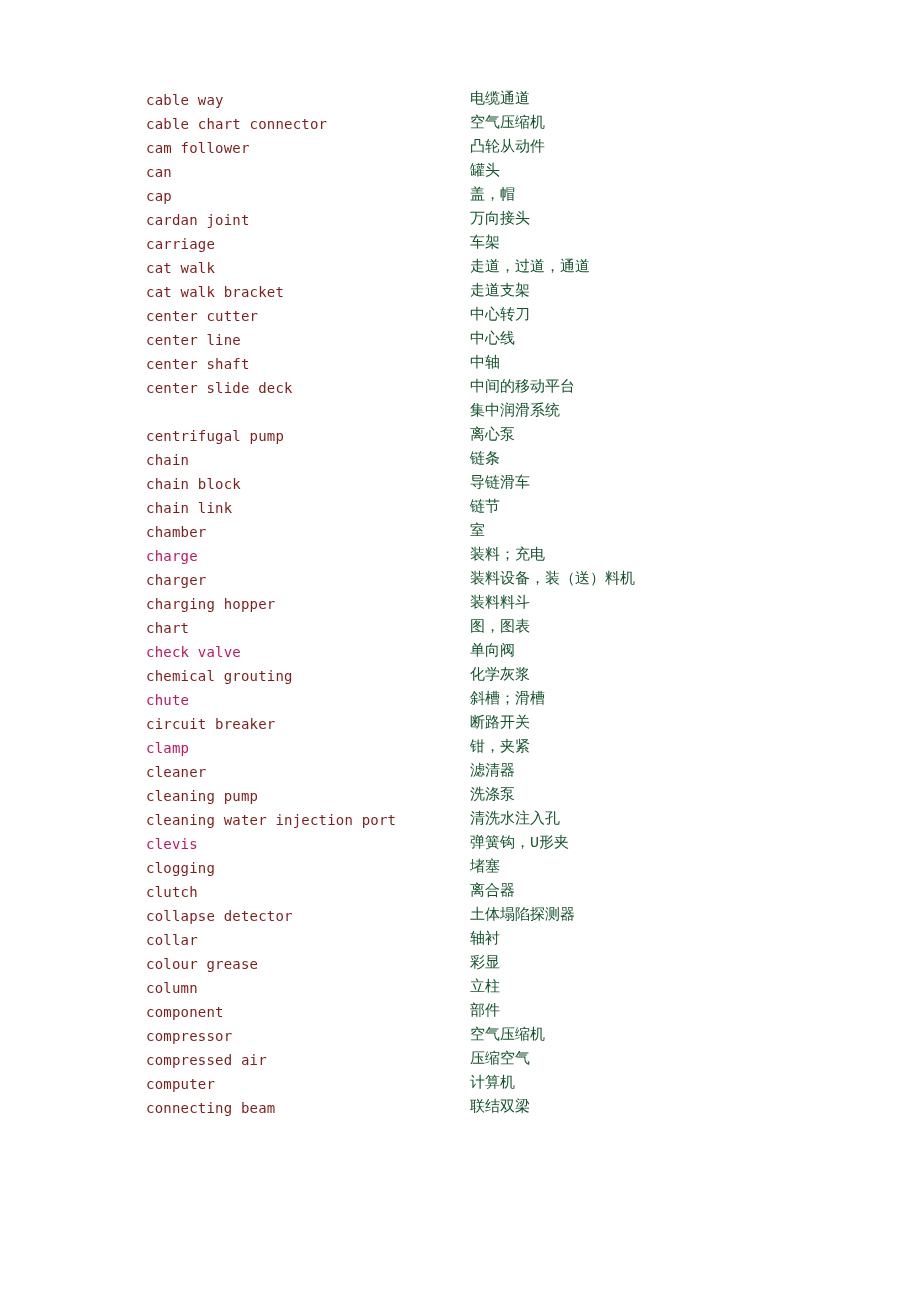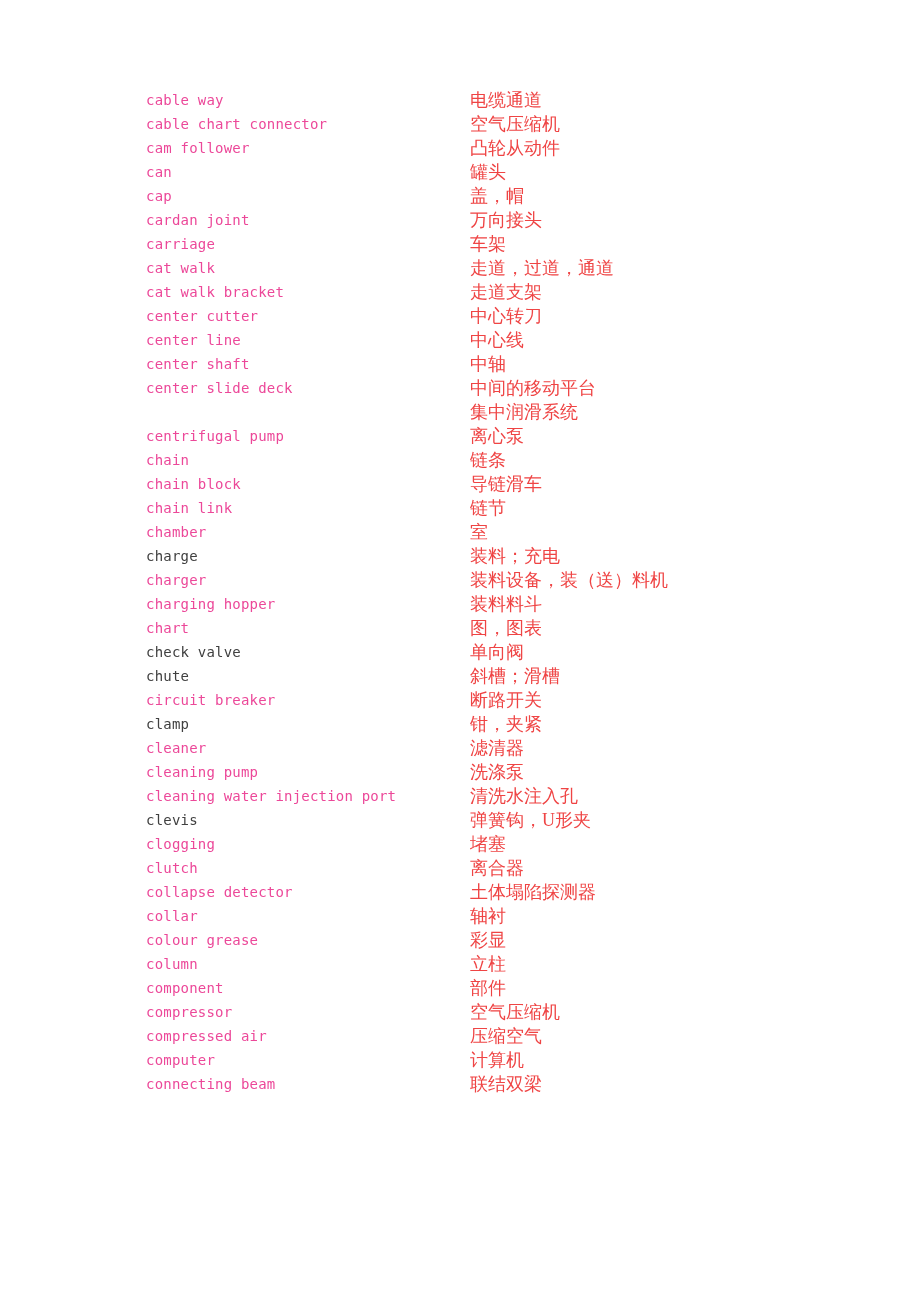--- a/index.html
+++ b/index.html
@@ -37,34 +37,34 @@
   }
   .term {
     display: inline-block;
     position: absolute;
     left: 0;
     top: 0;
     font-family: "DejaVu Sans Mono", "Liberation Mono", monospace;
     font-size: 14px;
     letter-spacing: 0.2px;
     line-height: 24px;
-    color: #ec4899;
+    color: #7f1d1d;
   }
   .term.red {
-    color: #404040;
+    color: #be185d;
   }
   .gloss {
     display: inline-block;
     position: absolute;
     left: 324px;
     top: 0;
-    font-family: Liberation Serif, serif;
-    font-size: 18px;
+    font-family: Liberation Mono, monospace;
+    font-size: 15px;
     line-height: 24px;
-    color: #ef4444;
+    color: #14532d;
   }
 </style>
 </head>
 <body>
 
 <div class="page">
   <div class="glossary" id="glossary-list">
       <div class="entry">
         <span class="term">cable way</span>
         <span class="gloss">电缆通道</span>
@@ -154,20 +154,24 @@
       </div>
       <div class="entry">
         <span class="term">chart</span>
         <span class="gloss">图，图表</span>
       </div>
       <div class="entry">
         <span class="term red">check valve</span>
         <span class="gloss">单向阀</span>
       </div>
       <div class="entry">
+        <span class="term">chemical grouting</span>
+        <span class="gloss">化学灰浆</span>
+      </div>
+      <div class="entry">
         <span class="term red">chute</span>
         <span class="gloss">斜槽；滑槽</span>
       </div>
       <div class="entry">
         <span class="term">circuit breaker</span>
         <span class="gloss">断路开关</span>
       </div>
       <div class="entry">
         <span class="term red">clamp</span>
         <span class="gloss">钳，夹紧</span>

